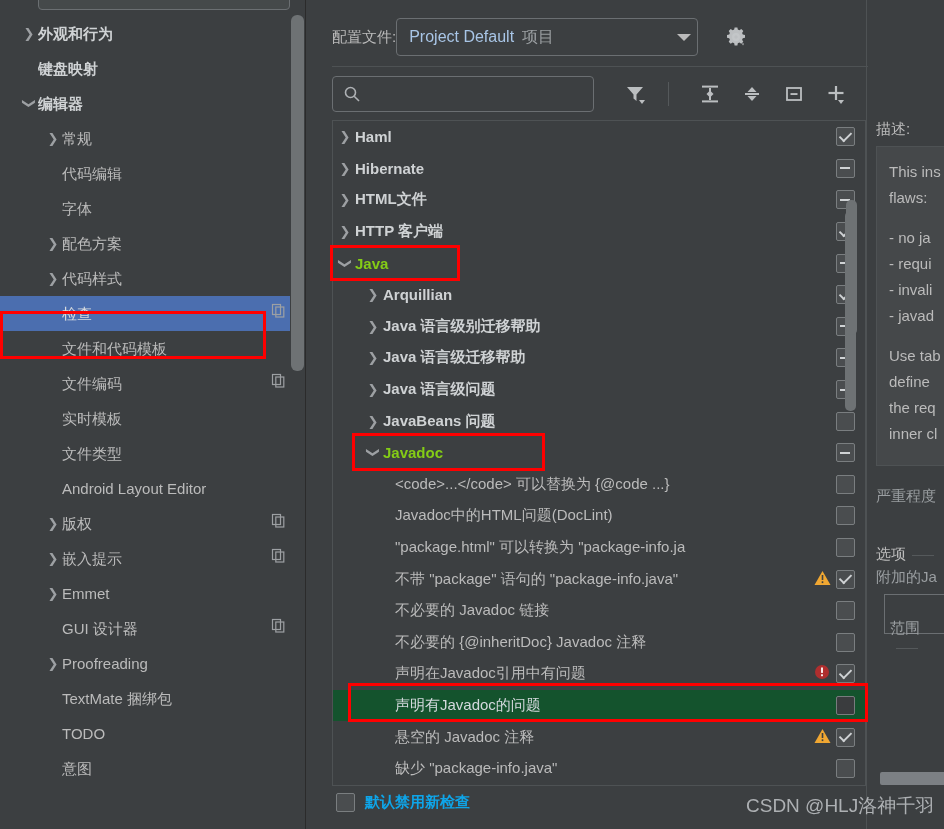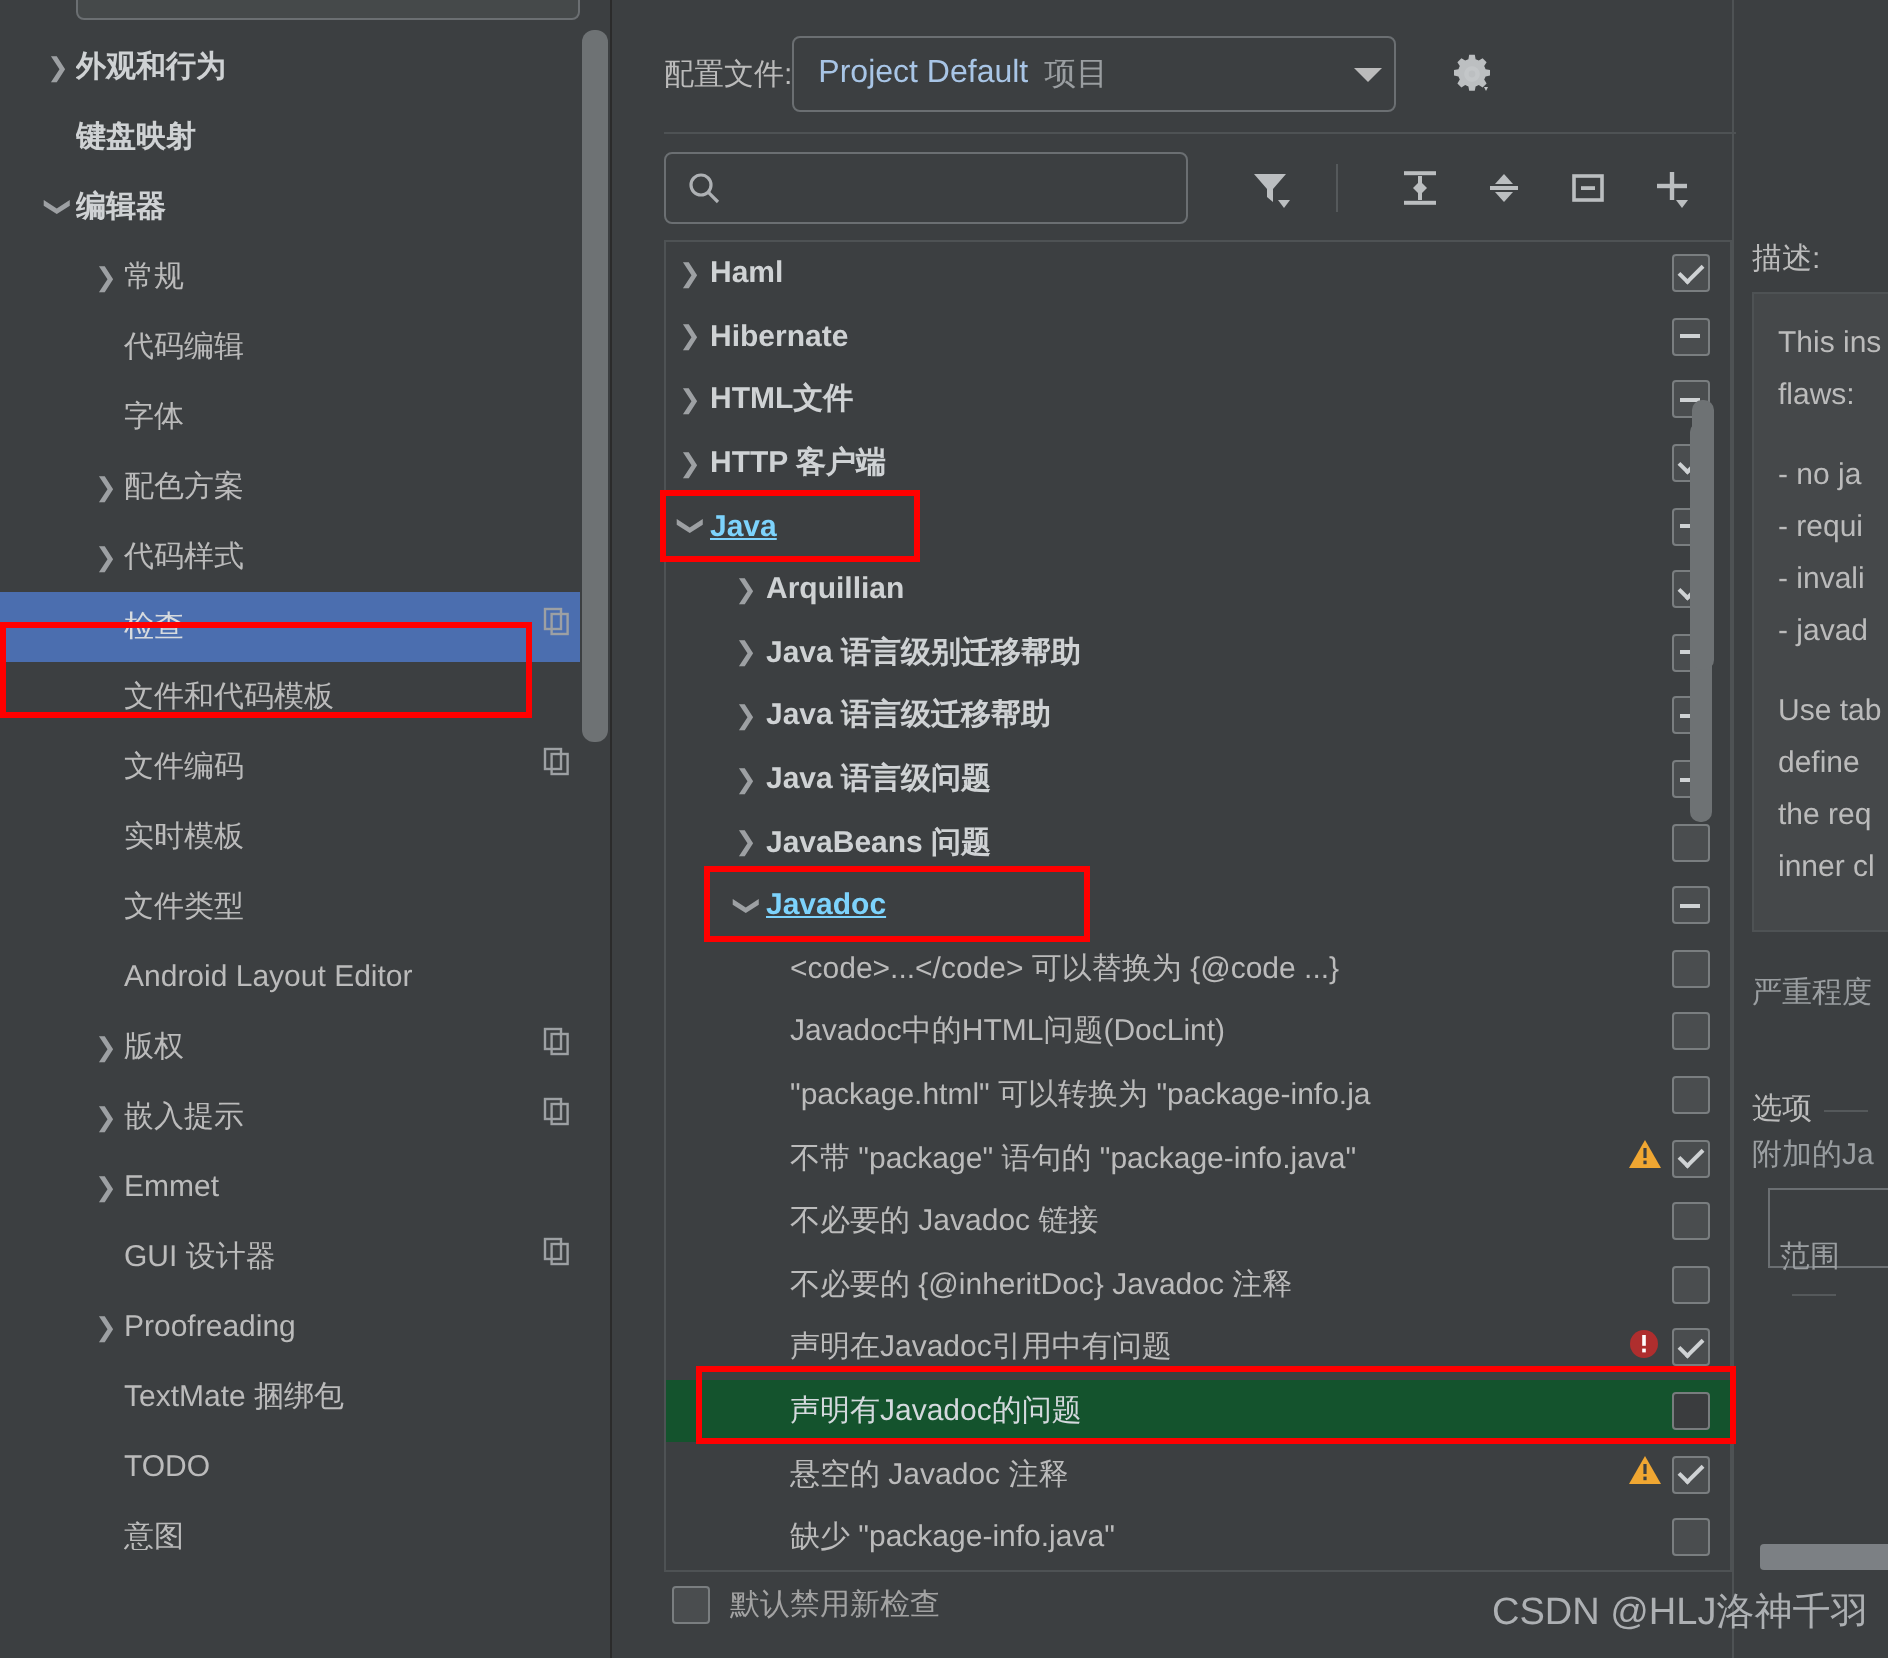--- a/index.html
+++ b/index.html
@@ -92,21 +92,21 @@
   }
   .tree{position:absolute;left:0;top:0;width:532px;}
   .trow{
     position:relative;height:31.6px;display:flex;align-items:center;white-space:nowrap;
     font-size:15px;color:#BBBBBB;cursor:default;
   }
   .trow .tarrow{flex:0 0 20px;width:20px;text-align:center;color:#9DA0A3;font-size:13px;}
   .trow .tarrow.none{visibility:hidden;}
   .trow .tlabel{flex:1 1 auto;overflow:hidden;text-overflow:clip;}
   .trow.grp .tlabel{font-weight:bold;color:#CFD2D4;}
-  .trow.grp.hl .tlabel{color:#7dd3fc;font-weight:bold;text-decoration:underline;}
+  .trow.grp.hl .tlabel{color:#84cc16;font-weight:bold;}
   .trow .sev{flex:0 0 auto;width:24px;text-align:center;}
   .trow .cb{flex:0 0 auto;width:22px;margin-right:9px;display:flex;justify-content:center;}
   .trow.selected{background:#14532d;}
   .trow.selected .tlabel{color:#D4D9DD;}
 
   .lvl0{padding-left:2px;}
   .lvl1{padding-left:30px;}
   .lvl2{padding-left:62px;}
   .lvl2 .tarrow{flex:0 0 0;width:0;}
 
@@ -120,21 +120,21 @@
   }
   .ckbox.mixed::after{
     content:"";display:block;width:10px;height:2px;background:#CFD2D4;
   }
   .ckbox.solid{background:#3A3C3E;border-color:#787C7E;}
 
   .tree-scroll{position:absolute;left:512px;top:90px;width:11px;height:200px;background:#6E7274;border-radius:5px;}
 
   .bottom-check{position:absolute;left:30px;top:793px;display:flex;align-items:center;}
   .bottom-check .ckbox{margin-right:10px;}
-  .bottom-check .blbl{color:#a3a3a3;font-size:15px;}
+  .bottom-check .blbl{color:#0ea5e9;font-size:15px;font-weight:bold;}
 
   
   .right{position:absolute;left:868px;top:0;width:76px;height:829px;background:#3C3F41;overflow:hidden;}
   .r-divider{position:absolute;left:866px;top:0;width:1px;height:829px;background:#4E5254;}
   .r-title{position:absolute;left:8px;top:120px;font-size:15px;color:#BBBBBB;}
   .r-desc{
     position:absolute;left:8px;top:146px;width:110px;height:320px;
     background:#45484A;border:1px solid #4E5254;box-sizing:border-box;padding:12px 0 0 12px;
     font-size:15px;line-height:26px;color:#BBBBBB;white-space:nowrap;
   }

